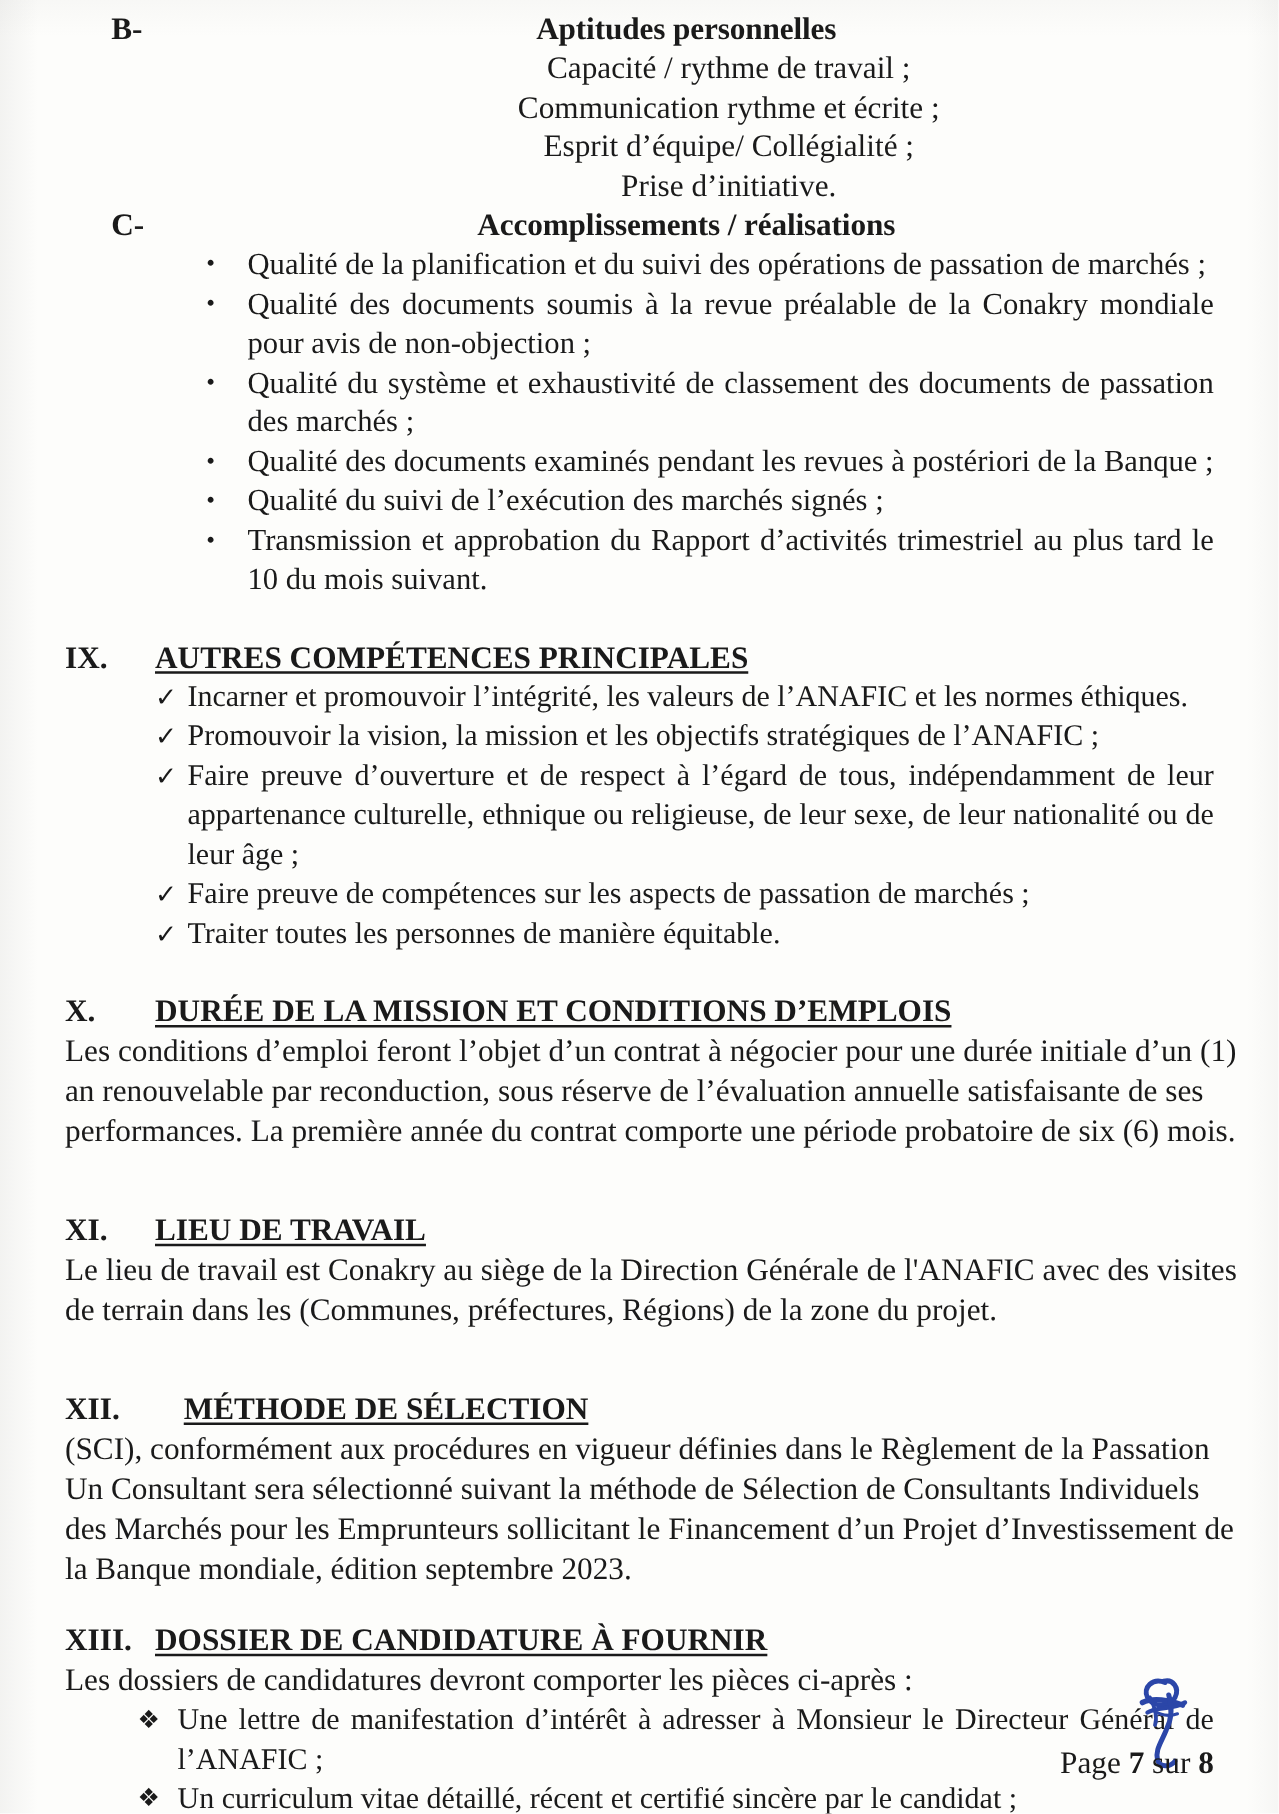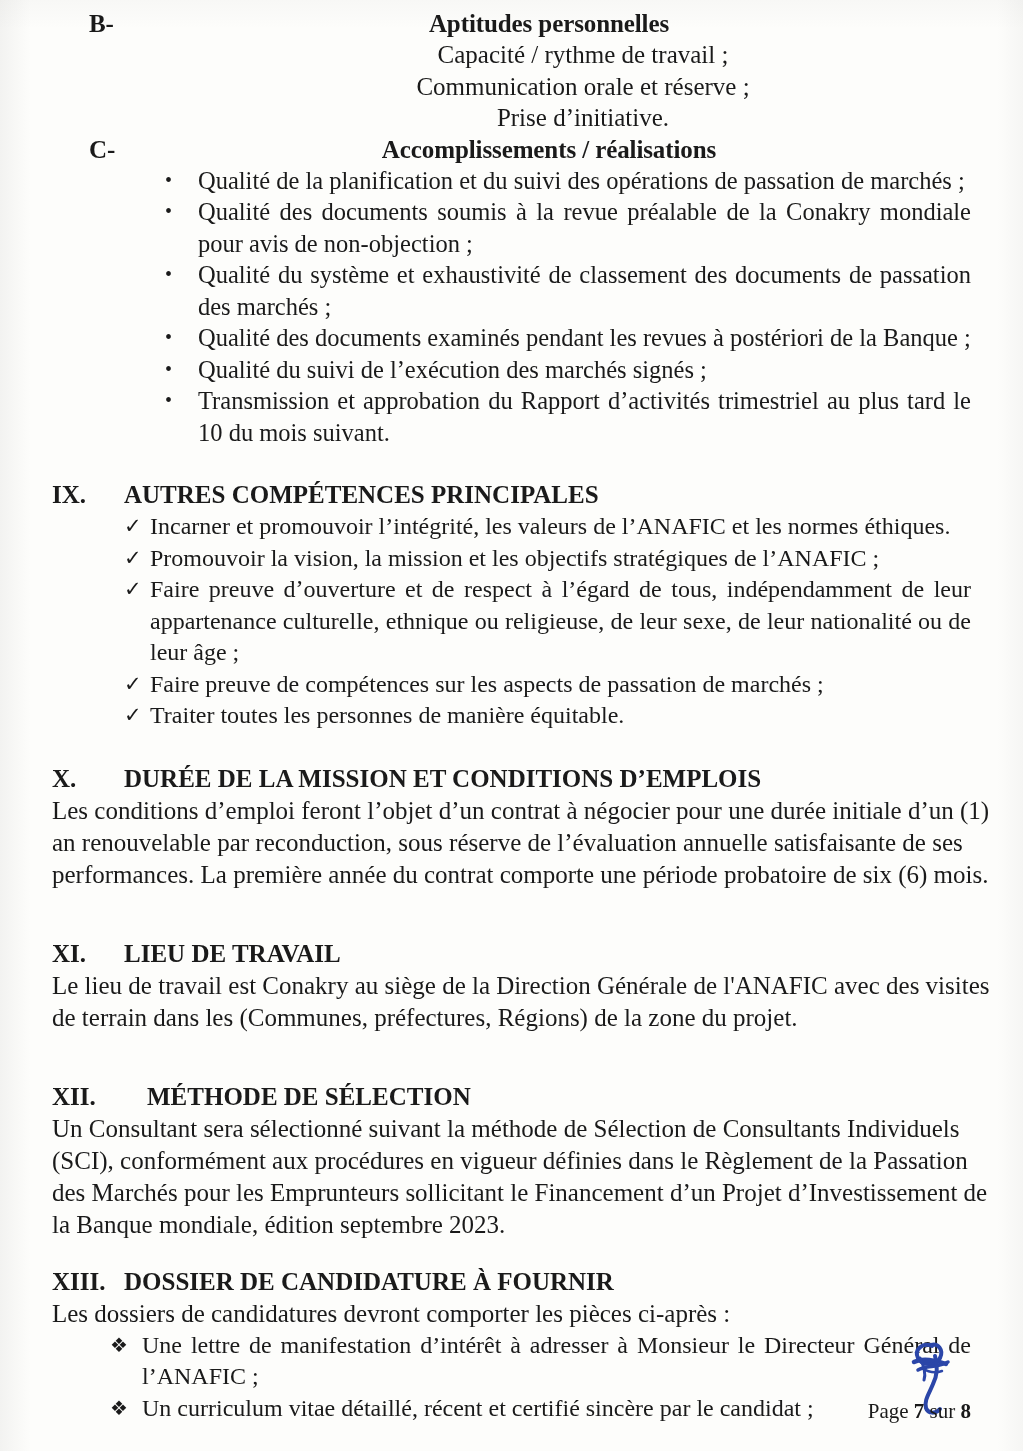--- a/index.html
+++ b/index.html
@@ -80,20 +80,21 @@
     align-items: flex-end;
     font-weight: bold;
     font-size: 25px;
     line-height: 33px;
     margin-top: 30px;
   }
   .section-head .num {
     flex: 0 0 72px;
   }
   .section-head .title {
+    text-decoration: underline;
     text-underline-offset: 3px;
     text-decoration-thickness: 2px;
   }
 
   
   .body-par {
     font-size: 25px;
     line-height: 32px;
     text-align: left;
   }
@@ -140,40 +141,41 @@
     width: 60px;
     height: 78px;
   }
   
   .footer {
     position: absolute;
     left: 0;
     right: 52px;
     top: 1396px;
     text-align: right;
-    font-size: 21px;
+    font-size: 25px;
     line-height: 30px;
   }
   .footer b { font-weight: bold; }
 </style>
 </head>
 <body>
 
 <div class="page">
   <div class="scan-edge"></div>
 
   <div class="content">
 
     <div class="lettered">
       <span class="marker">B-</span>
       <span class="label">Aptitudes personnelles</span>
     </div>
     <div class="plain-lines">
       <div>Capacité / rythme de travail ;</div>
-      <div>Communication orale et réserve ;</div>
+      <div>Communication rythme et écrite ;</div>
+      <div>Esprit d’équipe/ Collégialité ;</div>
       <div>Prise d’initiative.</div>
     </div>
 
     <div class="lettered">
       <span class="marker">C-</span>
       <span class="label">Accomplissements / réalisations</span>
     </div>
     <ul class="ul-round">
       <li>
         <span class="bul">•</span>
@@ -249,22 +251,22 @@
       <div>de terrain dans les (Communes, préfectures, Régions) de la zone du projet.</div>
     </div>
 
     <div class="gap-lg"></div>
 
     <div class="section-head" style="margin-top:0;gap:23px;">
       <span class="num">XII.</span>
       <span class="title">MÉTHODE DE SÉLECTION</span>
     </div>
     <div class="body-par">
+      <div>(SCI), conformément aux procédures en vigueur définies dans le Règlement de la Passation</div>
       <div>Un Consultant sera sélectionné suivant la méthode de Sélection de Consultants Individuels</div>
-      <div>(SCI), conformément aux procédures en vigueur définies dans le Règlement de la Passation</div>
       <div>des Marchés pour les Emprunteurs sollicitant le Financement d’un Projet d’Investissement de</div>
       <div>la Banque mondiale, édition septembre 2023.</div>
     </div>
 
     <div class="gap-md"></div>
 
     <div class="section-head" style="margin-top:0;">
       <span class="num">XIII.</span>
       <span class="title">DOSSIER DE CANDIDATURE À FOURNIR</span>
     </div>

